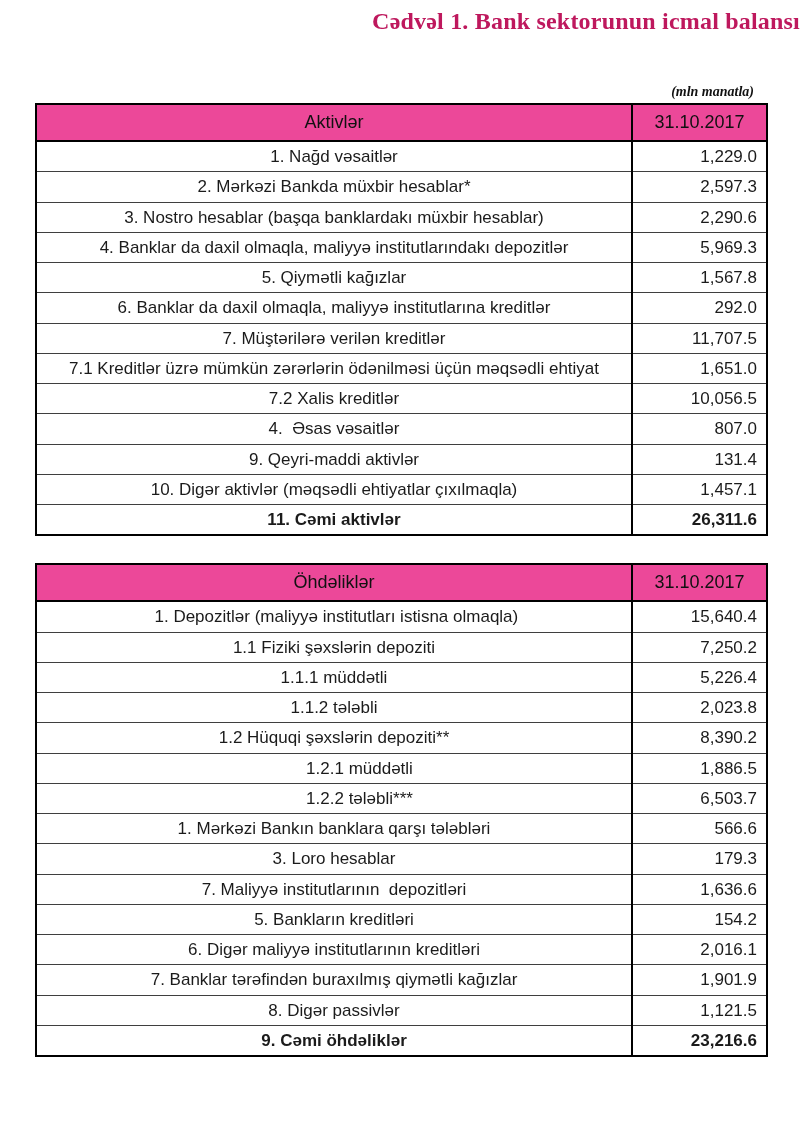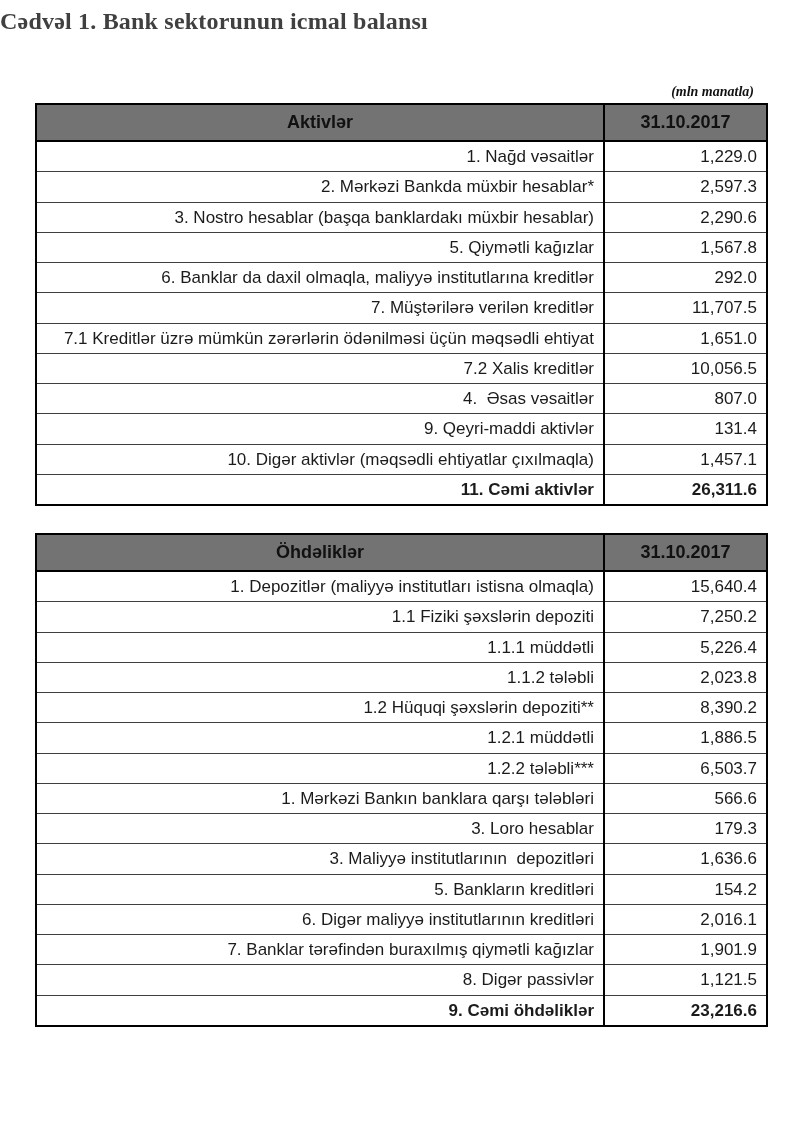--- a/index.html
+++ b/index.html
@@ -8,24 +8,24 @@
     width: 800px; height: 1121px;
     background: #ffffff;
     font-family: "Liberation Sans", sans-serif;
     color: #1b1b1b;
     overflow: hidden;
   }
   .page-title {
     font-family: "Liberation Serif", serif;
     font-weight: bold;
     font-size: 24px;
-    text-align: left;
+    text-align: right;
     margin: 8px 0 0 0;
     letter-spacing: 0.2px;
-    color: #404040;
+    color: #be185d;
   }
   .table-wrap {
     width: 733px;
     margin-left: 35px;
   }
   .unit-note {
     font-family: "Liberation Serif", serif;
     font-style: italic;
     font-weight: bold;
     font-size: 14px;
@@ -36,41 +36,41 @@
     color: #111;
   }
   table.balance {
     width: 100%;
     border-collapse: collapse;
     border: 2px solid #000;
     table-layout: fixed;
   }
   .gap { height: 27px; }
   th {
-    background: #737373;
+    background: #ec4899;
     font-size: 18px;
-    font-weight: bold;
+    font-weight: normal;
     text-align: center;
     padding: 7px 4px;
     border-bottom: 2px solid #000;
     color: #111;
   }
   th.date-col, td.value {
-    width: 163px;
+    width: 135px;
     border-left: 2px solid #000;
   }
   td {
     border-top: 1px solid #3f3f3f;
     font-size: 17px;
     padding: 4px 9px;
     line-height: 1.25;
     vertical-align: middle;
   }
   td.label {
-    text-align: right;
+    text-align: center;
     white-space: pre-wrap;
     margin-left: 41px;
   }
   td.value { text-align: right; }
   tr.total td { font-weight: bold; }
   td.ind1 { }
   td.ind2 { padding-left: 60px; }
 </style>
 </head>
 <body>
@@ -95,20 +95,24 @@
         </tr>
         <tr>
           <td class="label">2. Mərkəzi Bankda müxbir hesablar*</td>
           <td class="value">2,597.3</td>
         </tr>
         <tr>
           <td class="label">3. Nostro hesablar (başqa banklardakı müxbir hesablar)</td>
           <td class="value">2,290.6</td>
         </tr>
         <tr>
+          <td class="label">4. Banklar da daxil olmaqla, maliyyə institutlarındakı depozitlər</td>
+          <td class="value">5,969.3</td>
+        </tr>
+        <tr>
           <td class="label">5. Qiymətli kağızlar</td>
           <td class="value">1,567.8</td>
         </tr>
         <tr>
           <td class="label">6. Banklar da daxil olmaqla, maliyyə institutlarına kreditlər</td>
           <td class="value">292.0</td>
         </tr>
         <tr>
           <td class="label">7. Müştərilərə verilən kreditlər</td>
           <td class="value">11,707.5</td>
@@ -180,21 +184,21 @@
         </tr>
         <tr>
           <td class="label">1. Mərkəzi Bankın banklara qarşı tələbləri</td>
           <td class="value">566.6</td>
         </tr>
         <tr>
           <td class="label">3. Loro hesablar</td>
           <td class="value">179.3</td>
         </tr>
         <tr>
-          <td class="label">3. Maliyyə institutlarının  depozitləri</td>
+          <td class="label">7. Maliyyə institutlarının  depozitləri</td>
           <td class="value">1,636.6</td>
         </tr>
         <tr>
           <td class="label">5. Bankların kreditləri</td>
           <td class="value">154.2</td>
         </tr>
         <tr>
           <td class="label">6. Digər maliyyə institutlarının kreditləri</td>
           <td class="value">2,016.1</td>
         </tr>

